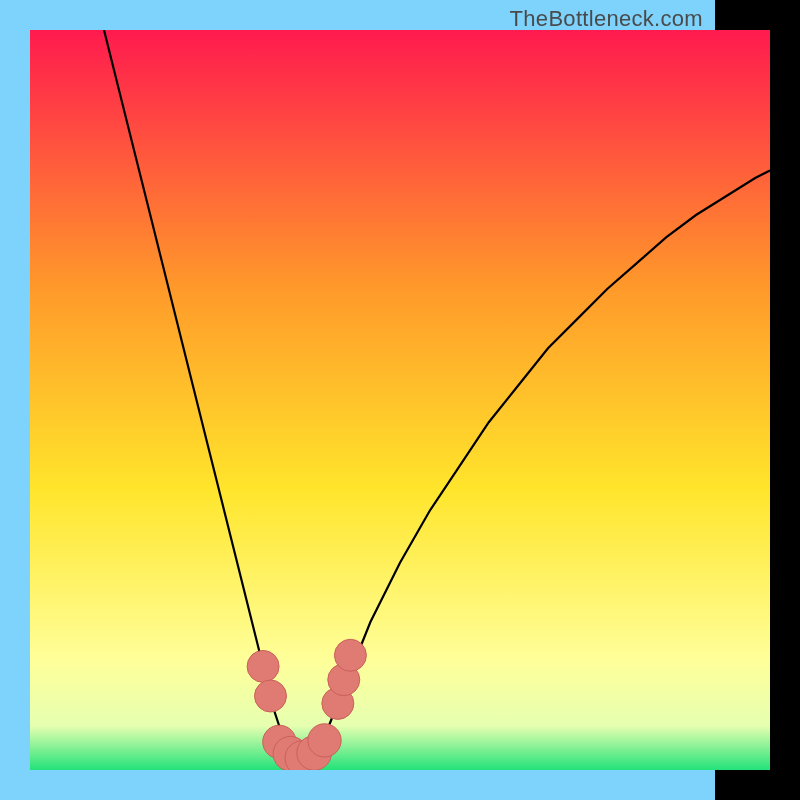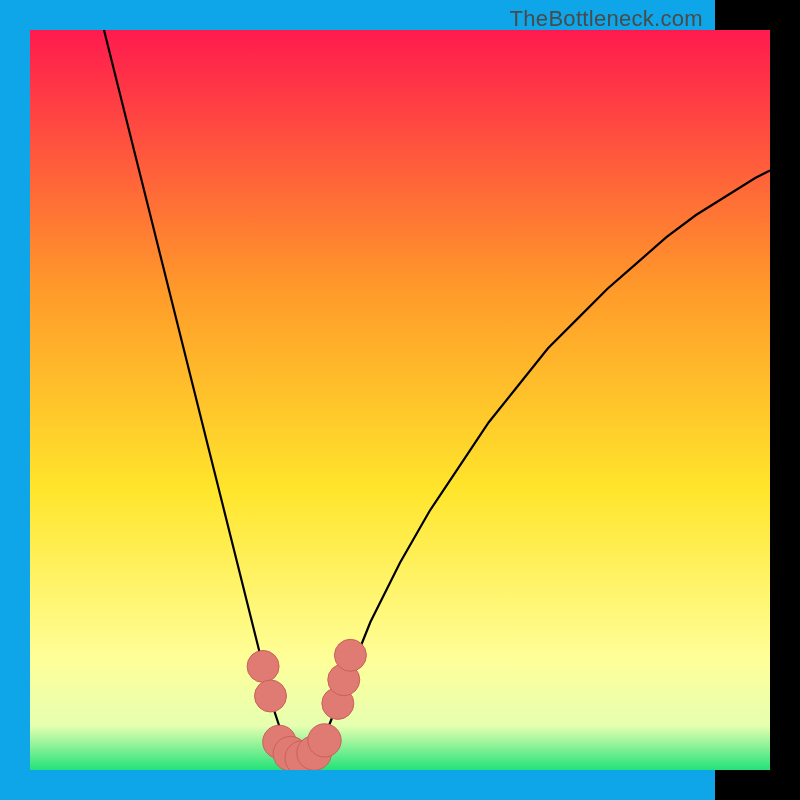--- a/index.html
+++ b/index.html
@@ -8,21 +8,21 @@
     width: 800px;
     height: 800px;
     overflow: hidden;
     background: #000;
     font-family: Arial, Helvetica, sans-serif;
   }
   .stage {
     position: relative;
     width: 715px;
     height: 800px;
-    background: #0ea5e9;
+    background: #7dd3fc;
   }
   .plot {
     position: absolute;
     left: 30px;
     top: 30px;
     width: 740px;
     height: 740px;
   }
   .watermark {
     position: absolute;

